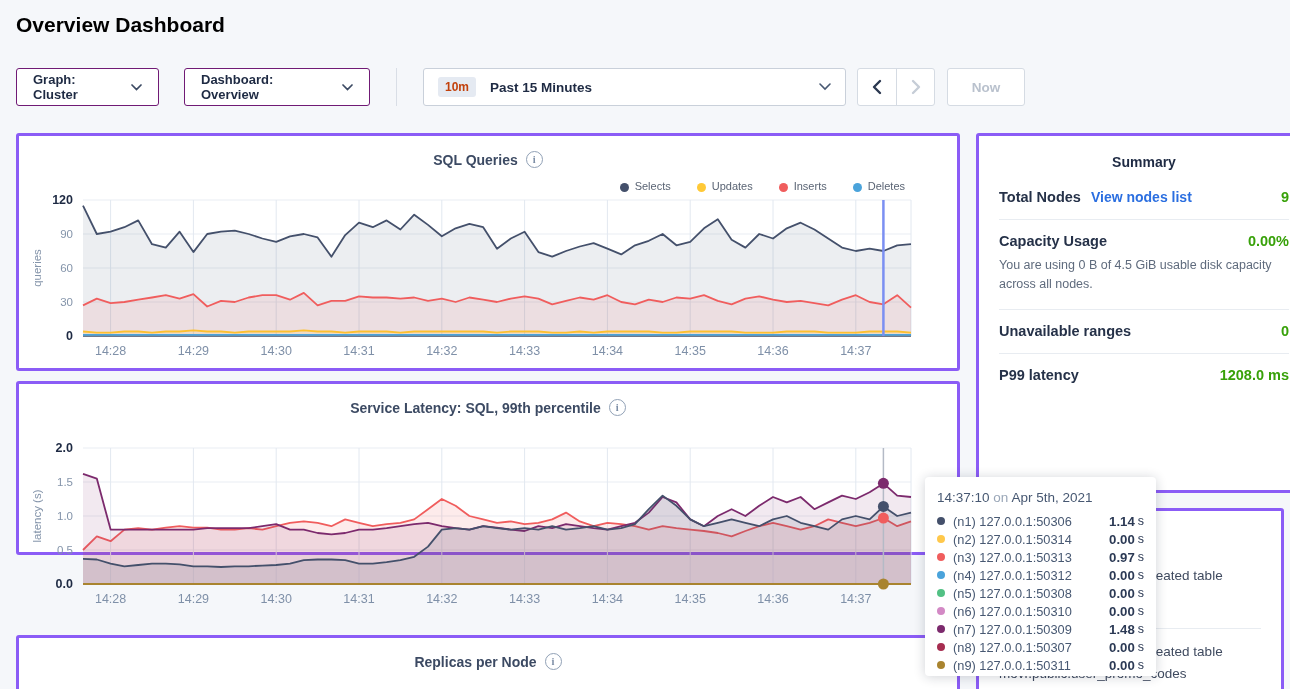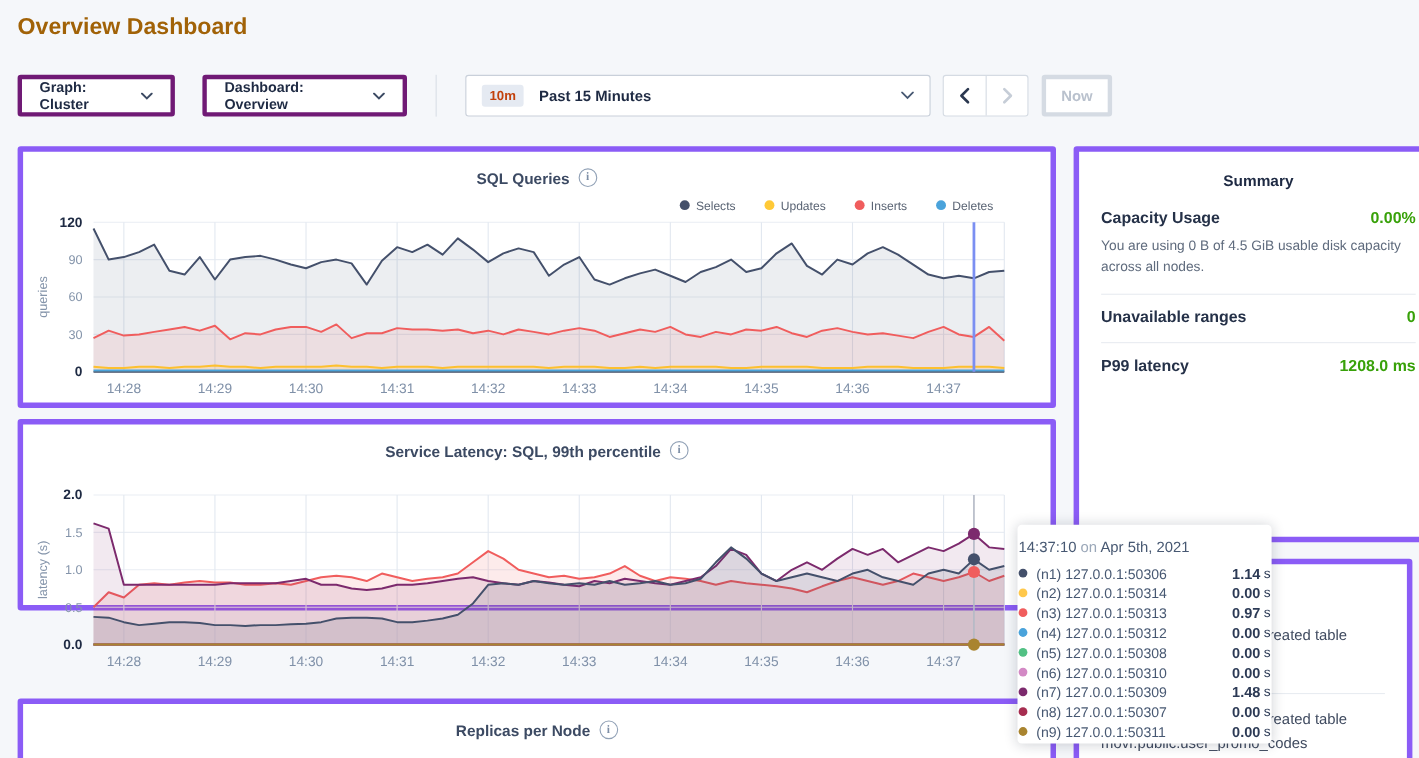--- a/index.html
+++ b/index.html
@@ -1,54 +1,54 @@
 <!DOCTYPE html>
 <html><head>
 <meta charset="utf-8">
 <style>
   * { margin:0; padding:0; box-sizing:border-box; }
   html,body { width:1290px; height:689px; overflow:hidden; background:#f5f7fa;
     font-family:"Liberation Sans", sans-serif; color:#1e2a43; position:relative; }
 
-  .page-title { position:absolute; left:16px; top:13px; font-size:21px; font-weight:700; color:#a16207; }
+  .page-title { position:absolute; left:16px; top:13px; font-size:21px; font-weight:700; color:#000000; }
 
   
   .controls { position:absolute; left:16px; top:68px; height:38px; display:flex; align-items:stretch; }
-  .btn { background:#fff; border:4px solid #701a75; border-radius:3px; display:flex; align-items:center;
+  .btn { background:#fff; border:1px solid #701a75; border-radius:3px; display:flex; align-items:center;
          font-size:13px; font-weight:700; color:#1e2a43; cursor:pointer; }
   .dropdown { padding:0 16px; gap:10px; }
   .dd1 { width:143px; justify-content:center; margin-right:25px; }
   .dd2 { width:186px; justify-content:center; }
   .vdivider { width:1px; background:#d9dee6; margin:0 26px; }
   .timepicker { width:423px; padding:0 14px; display:flex; align-items:center; background:#fff;
     border:1px solid #c9d0da; border-radius:3px; cursor:pointer; }
   .time-badge { background:#e5eaf2; color:#c2410c; font-size:12px; font-weight:700; border-radius:3px;
     padding:3px 7px; margin-right:14px; }
   .time-label { font-size:13.5px; font-weight:700; color:#1e2a43; }
   .timepicker .caret { margin-left:auto; }
   .arrow-group { display:flex; margin-left:11px; border:1px solid #d5dbe3; border-radius:3px; background:#fff; }
   .arrow-btn { width:38px; display:flex; align-items:center; justify-content:center; cursor:pointer; }
   .arrow-btn + .arrow-btn { border-left:1px solid #d5dbe3; }
-  .now-btn { margin-left:12px; width:64px; justify-content:center; color:#b9c1cd; border-color:#d5dbe3; font-size:13.5px; }
-
-  
-  .card { position:absolute; background:#fff; border:5px solid #8b5cf6; border-radius:3px; }
+  .now-btn { margin-left:12px; width:78px; justify-content:center; color:#b9c1cd; border-color:#d5dbe3; font-size:13.5px; }
+
+  
+  .card { position:absolute; background:#fff; border:3px solid #8b5cf6; border-radius:3px; }
   #card-sql { left:16px; top:133px; width:944px; height:238px; }
   #card-lat { left:16px; top:381px; width:944px; height:174px; }
   #card-rep { left:16px; top:635px; width:944px; height:150px; }
   #card-summary { left:976px; top:133px; width:336px; height:360px; }
   #card-events  { left:976px; top:508px; width:308px; height:240px; }
 
   .chart-head { display:flex; align-items:center; justify-content:center; gap:8px; padding-top:15px; }
   .chart-title { font-size:14px; font-weight:700; color:#3c4a63; }
   .info-icon { width:17px; height:17px; border:1.4px solid #91a1b6; border-radius:50%; color:#7d8ea6;
     font-size:10.5px; font-weight:700; display:inline-flex; align-items:center; justify-content:center;
     font-family:"Liberation Serif", serif; cursor:pointer; }
   .legend { position:absolute; top:44px; right:52px; display:flex; gap:26px; }
-  .legend-item { display:flex; align-items:flex-start; gap:6px; font-size:11px; color:#5a6474; cursor:pointer; }
+  .legend-item { display:flex; align-items:flex-end; gap:6px; font-size:11px; color:#5a6474; cursor:pointer; }
   .legend-dot { width:9px; height:9px; border-radius:50%; }
   .chart-svg { position:absolute; left:0; top:50px; }
 
   .ytick { font-size:11.5px; fill:#8494aa; text-anchor:end; }
   .ytick.bold { font-size:12.5px; font-weight:700; fill:#1e2a43; }
   .xtick { font-size:12.5px; fill:#7f90a8; text-anchor:middle; }
   .ylab { font-size:11.5px; fill:#8494aa; text-anchor:middle; }
   .hgrid { stroke:#e9edf3; stroke-width:1; }
   .vgrid { stroke:#e2e8f0; stroke-width:1; }
   .axisline { stroke:#3f4c66; stroke-width:1.5; }
@@ -67,21 +67,21 @@
   
   #card-events .panel-title { color:#3c4a63; }
   .event-items { padding:2px 20px; }
   .event-item { padding:12px 0 14px; min-height:76px; border-bottom:1px solid #e8ecf1; }
   .event-item:last-child { border-bottom:none; }
   .event-text { font-size:13.5px; color:#3f4a5f; line-height:1.6; }
   .event-detail { font-size:13.5px; color:#3f4a5f; line-height:1.6; }
 
   
   .tooltip { position:absolute; left:925px; top:477px; width:231px; height:199px; background:#fff;
-    border-radius:4px; box-shadow:0 1px 12px rgba(20,30,50,0.20); z-index:20; padding:13px 1px; }
+    border-radius:4px; box-shadow:0 1px 12px rgba(20,30,50,0.20); z-index:20; padding:13px 12px; }
   .tt-head { font-size:13.5px; color:#475872; margin-bottom:7px; }
   .tt-head .tt-on { color:#9aa7b8; }
   .tt-row { display:flex; align-items:center; height:18px; font-size:12.8px; color:#475872; }
   .tt-dot { width:8px; height:8px; border-radius:50%; margin-right:8px; flex:none; }
   .tt-val { margin-left:auto; font-size:13.2px; font-weight:700; color:#2c3a55; }
   .tt-unit { font-size:12.5px; color:#2c3a55; margin-left:3px; }
 
   .caret svg, .arrow-btn svg { display:block; }
 </style>
 </head>
@@ -259,20 +259,28 @@
 <div class="card" id="card-rep">
   <div class="chart-head">
     <span class="chart-title">Replicas per Node</span>
     <span class="info-icon">i</span>
   </div>
 </div>
 
 <div class="card" id="card-summary">
   <div class="panel-title">Summary</div>
   <div class="sum-rows" id="summary-rows">
+  <div class="sum-row">
+    <div class="sum-main">
+      <span class="sum-label">Total Nodes</span>
+      <span class="sum-link">View nodes list</span>
+      <span class="sum-value">9</span>
+    </div>
+
+  </div>
 
   <div class="sum-row">
     <div class="sum-main">
       <span class="sum-label">Capacity Usage</span>
 
       <span class="sum-value">0.00%</span>
     </div>
     <div class="sum-desc">You are using 0 B of 4.5 GiB usable disk capacity across all nodes.</div>
   </div>
 

